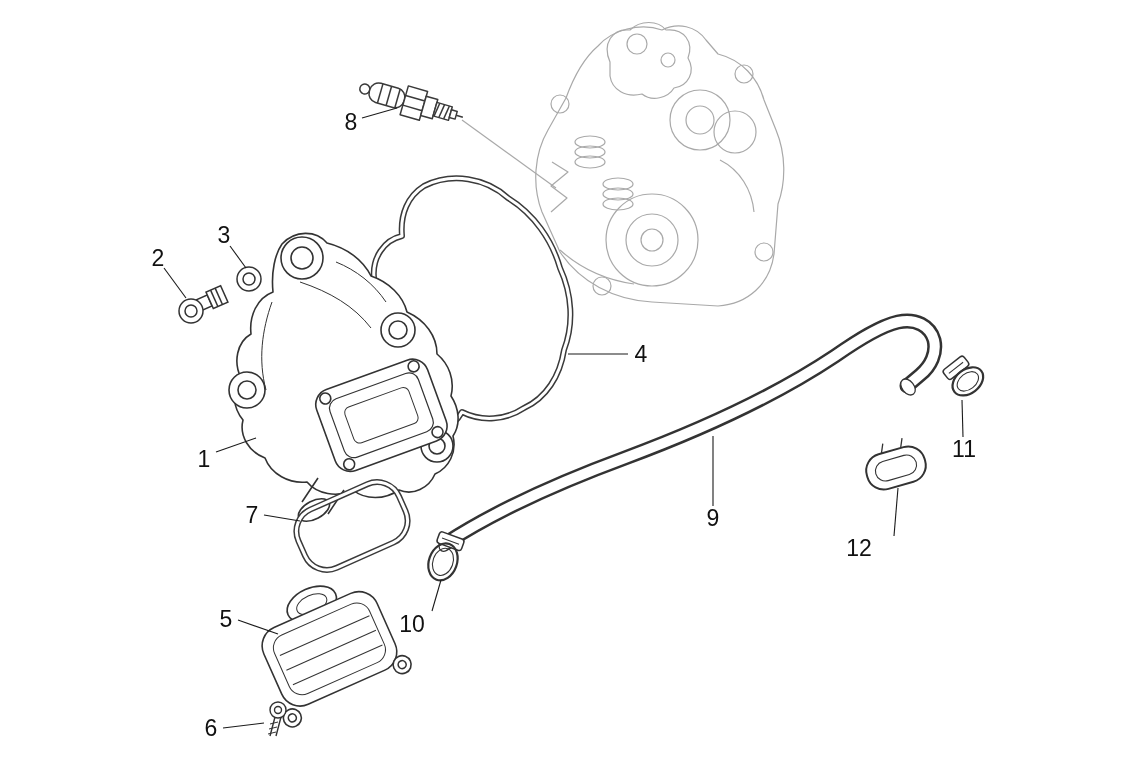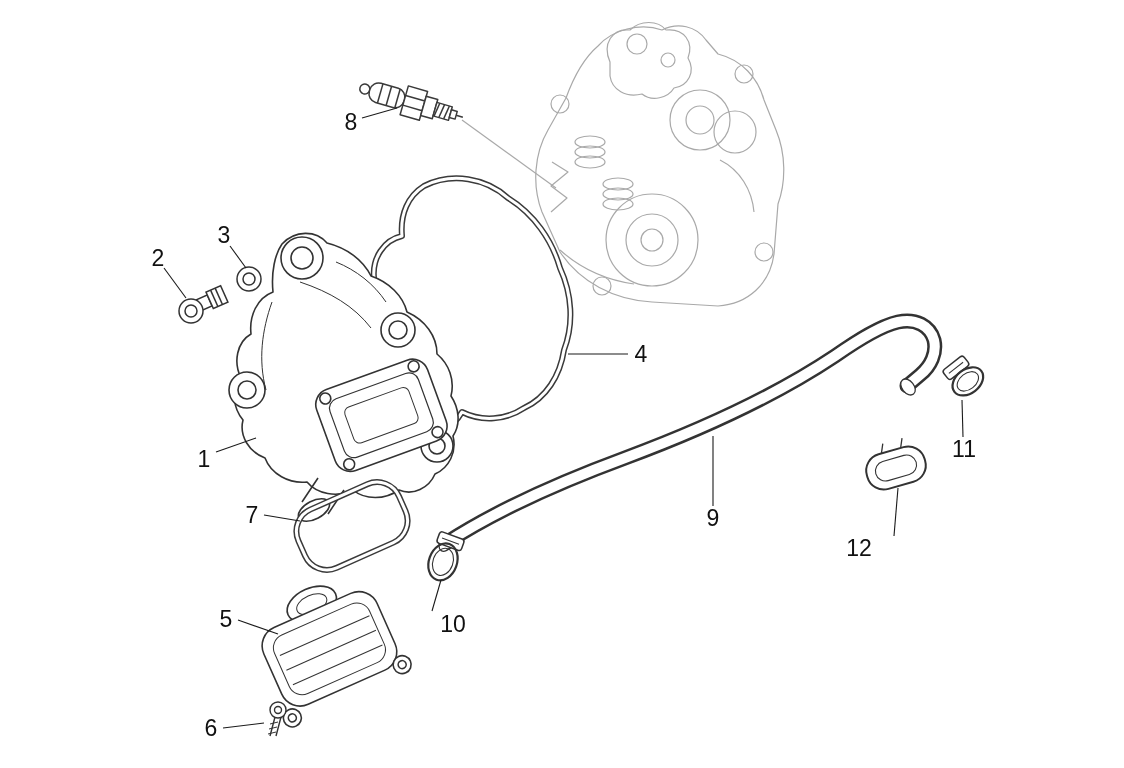--- a/index.html
+++ b/index.html
@@ -191,17 +191,17 @@
 
   <div class="callout" style="left:204px;top:459px">1</div>
   <div class="callout" style="left:158px;top:258px">2</div>
   <div class="callout" style="left:224px;top:235px">3</div>
   <div class="callout" style="left:641px;top:354px">4</div>
   <div class="callout" style="left:226px;top:619px">5</div>
   <div class="callout" style="left:211px;top:728px">6</div>
   <div class="callout" style="left:252px;top:515px">7</div>
   <div class="callout" style="left:351px;top:122px">8</div>
   <div class="callout" style="left:713px;top:518px">9</div>
-  <div class="callout" style="left:453px;top:624px">10</div>
+  <div class="callout" style="left:412px;top:624px">10</div>
   <div class="callout" style="left:964px;top:449px">11</div>
   <div class="callout" style="left:859px;top:548px">12</div>
 
 </div>
 
 </body></html>

